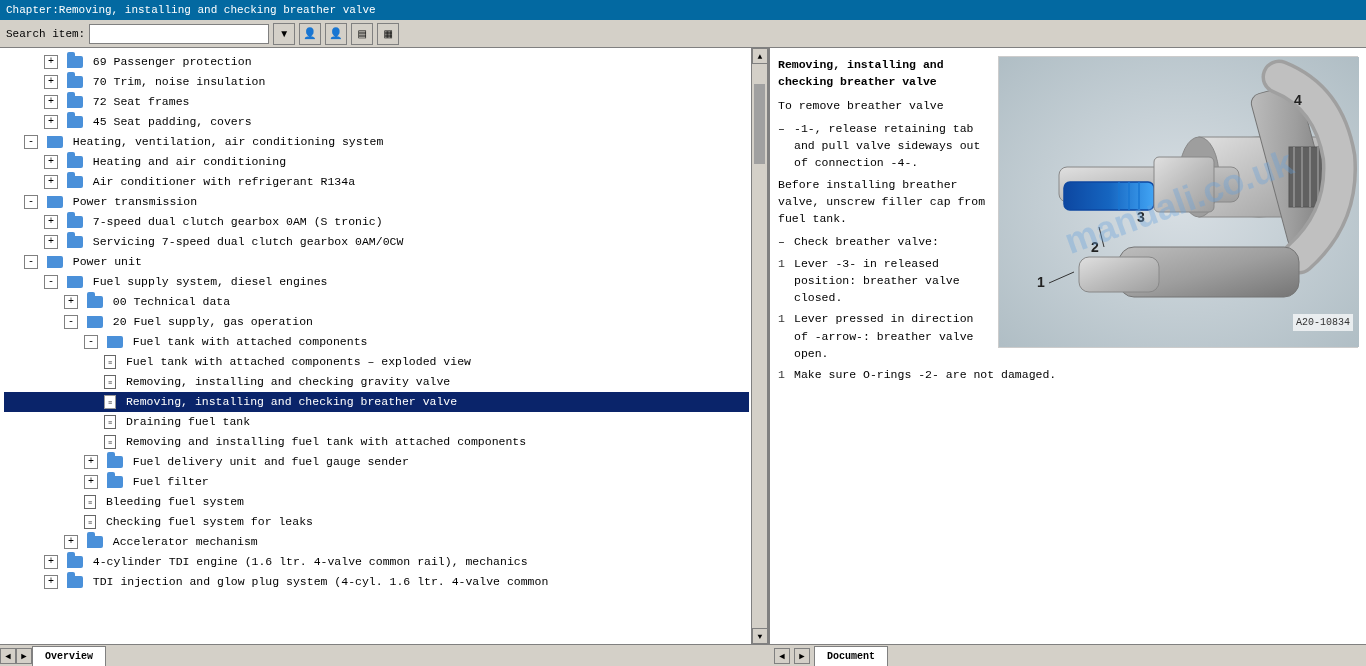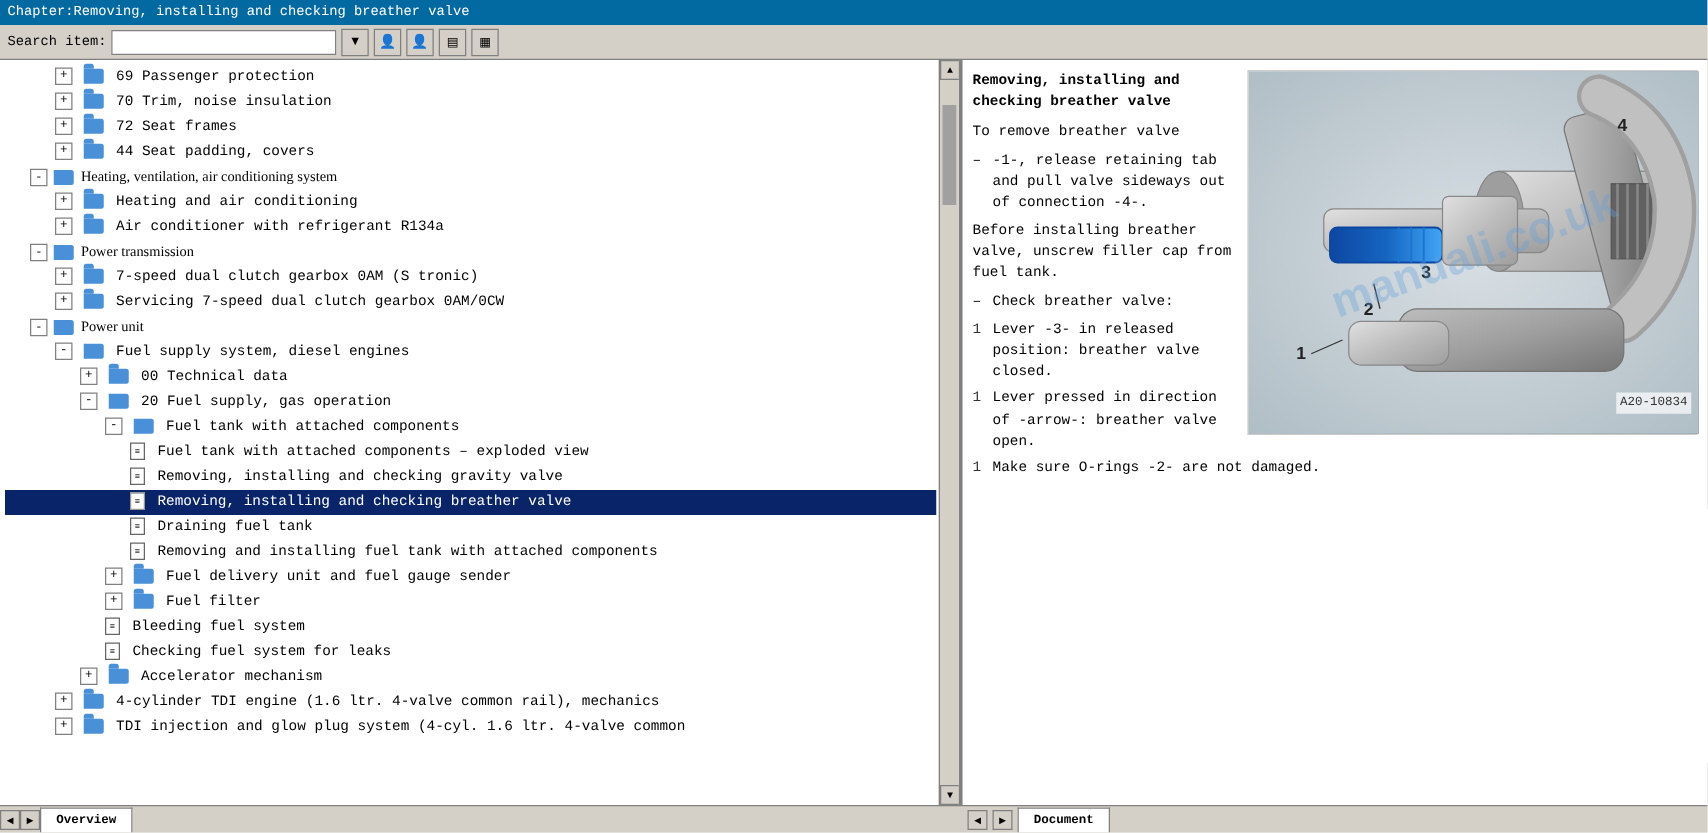--- a/index.html
+++ b/index.html
@@ -70,21 +70,21 @@
 
     .tree-item {
       padding: 1px 4px;
       white-space: nowrap;
       cursor: pointer;
       font-size: 11.5px;
       line-height: 18px;
     }
     .tree-item.selected { background: #0a246a; color: white; }
 
-    .tree-indent-1 { padding-left: 20px; font-family: Liberation Serif, serif; }
+    .tree-indent-1 { padding-left: 20px; }
     .tree-indent-2 { padding-left: 40px; }
     .tree-indent-3 { padding-left: 60px; }
     .tree-indent-4 { padding-left: 80px; }
     .tree-indent-5 { padding-left: 100px; }
 
     .expand-icon {
       display: inline-block;
       width: 14px;
       height: 14px;
       border: 1px solid #808080;
@@ -296,21 +296,21 @@
 
       <div class="tree-item tree-indent-2">
         <span class="expand-icon">+</span>
         <span class="folder-icon"></span>
         <span>72 Seat frames</span>
       </div>
 
       <div class="tree-item tree-indent-2">
         <span class="expand-icon">+</span>
         <span class="folder-icon"></span>
-        <span>44 Seat padding, covers</span>
+        <span>45 Seat padding, covers</span>
       </div>
 
       <div class="tree-item tree-indent-1">
         <span class="expand-icon">-</span>
         <span style="display:inline-block;width:16px;height:12px;background:#4a90d9;margin-right:3px;vertical-align:middle;border-radius:0 2px 2px 0;position:relative;"></span>
         <span>Heating, ventilation, air conditioning system</span>
       </div>
 
       <div class="tree-item tree-indent-2">
         <span class="expand-icon">+</span>

